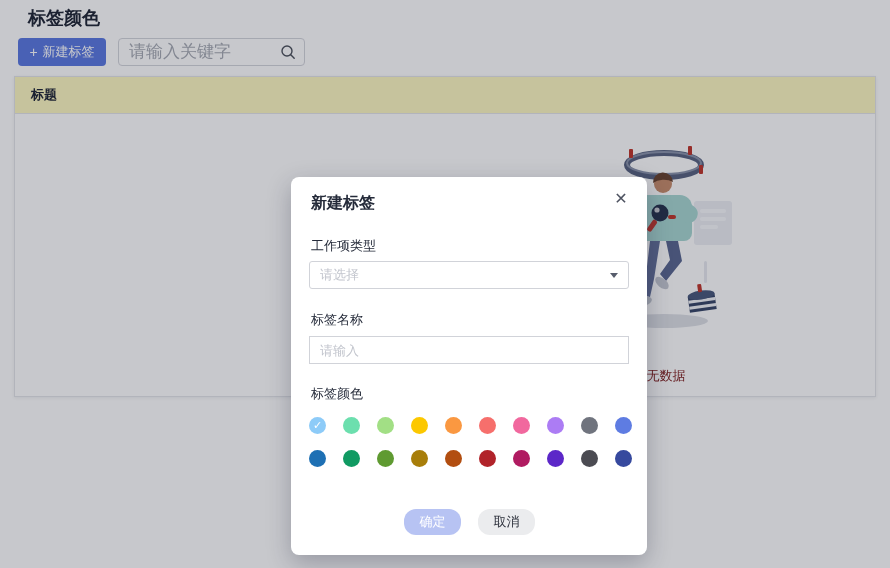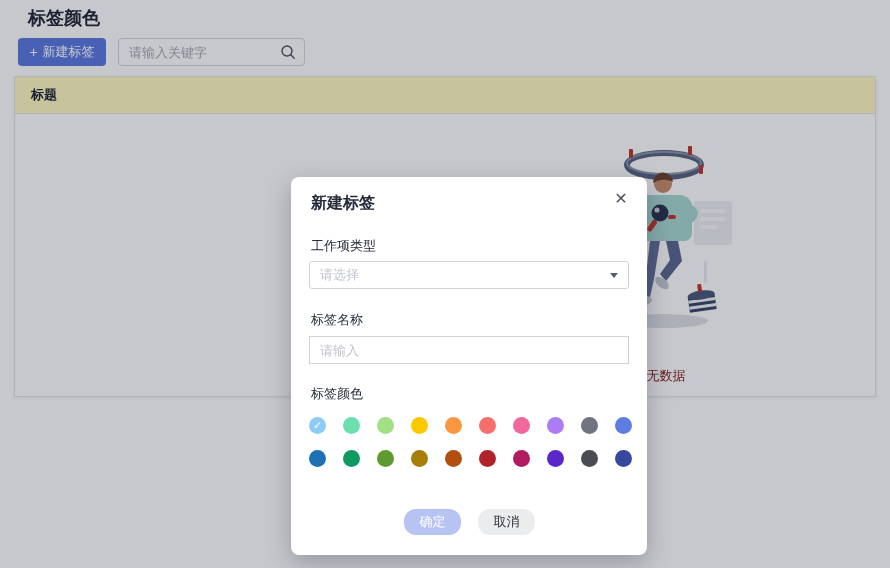--- a/index.html
+++ b/index.html
@@ -19,21 +19,21 @@
     font-size:13px;display:flex;align-items:center;justify-content:center;cursor:pointer;
     font-family:inherit;
   }
   .create-btn .plus{margin-right:5px;font-size:14px;line-height:1;}
   .search-box{
     position:absolute;left:118px;top:38px;width:187px;height:28px;
     border:1px solid #D4D6DC;border-radius:4px;background:#fff;box-sizing:border-box;
   }
   .search-box input{
     position:absolute;left:0;top:0;width:155px;height:26px;border:none;outline:none;
-    padding:0 0 0 10px;font-size:13px;color:#ec4899;background:transparent;font-family:inherit;
+    padding:0 0 0 10px;font-size:17px;color:#ec4899;background:transparent;font-family:inherit;
   }
   .search-box input::placeholder{color:#A8ACB5;}
   .search-icon{position:absolute;right:8px;top:5px;width:16px;height:16px;}
 
   
   .card{
     position:absolute;left:14px;top:76px;width:862px;height:321px;
     background:#fff;border:1px solid #E4E6EA;box-sizing:border-box;
     box-shadow:0 1px 3px rgba(40,45,70,.08);
   }

